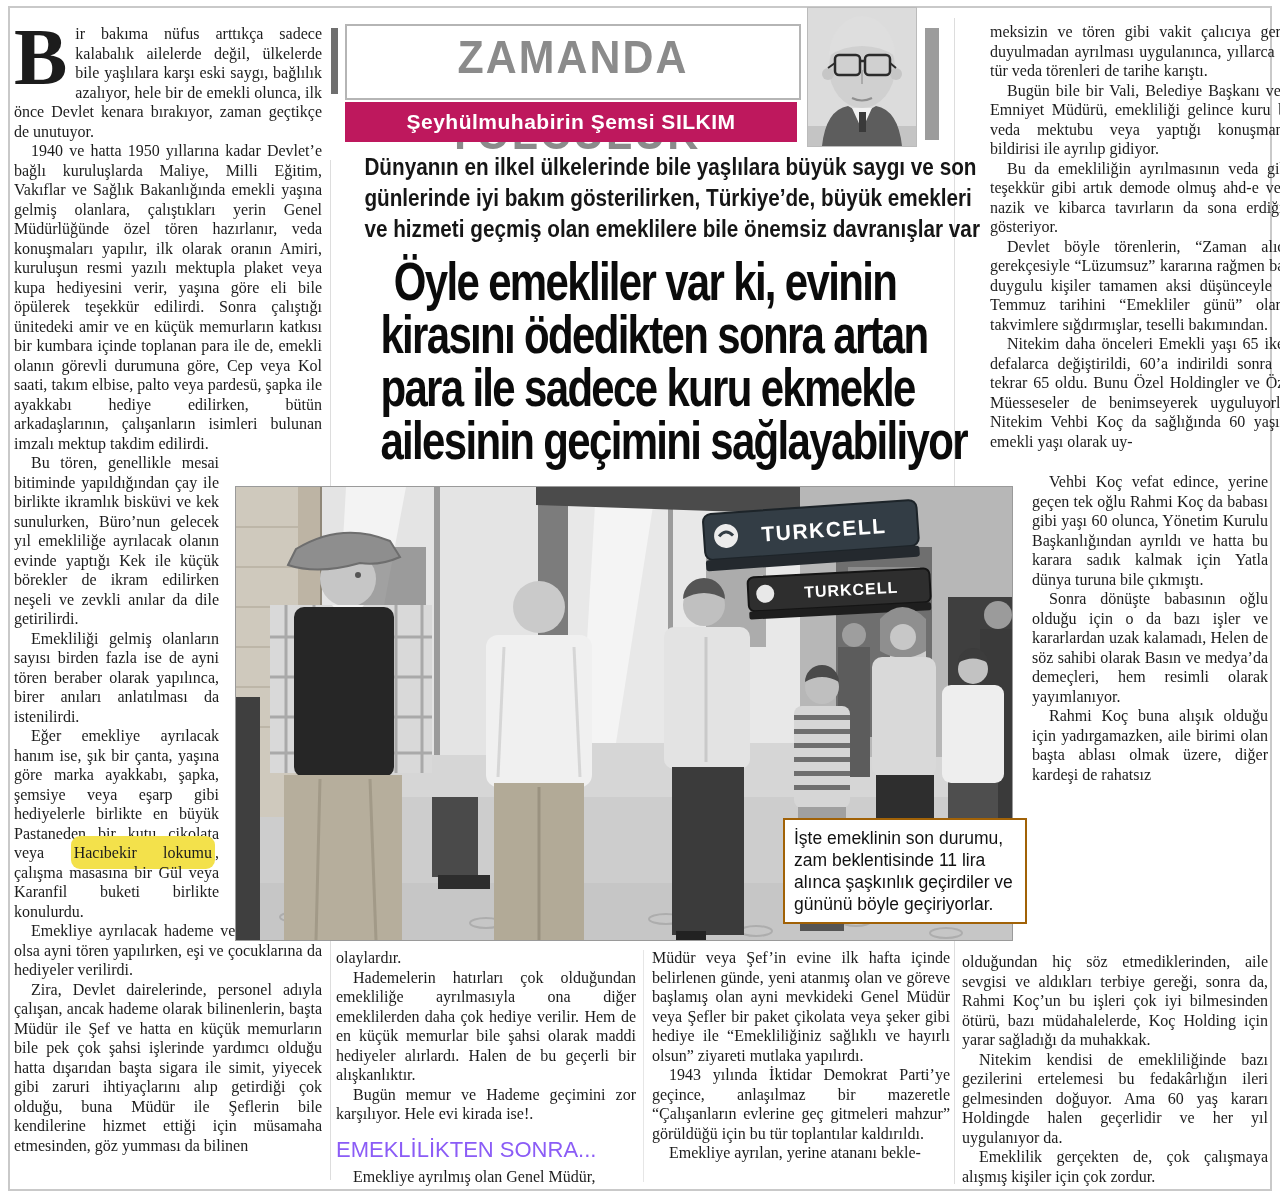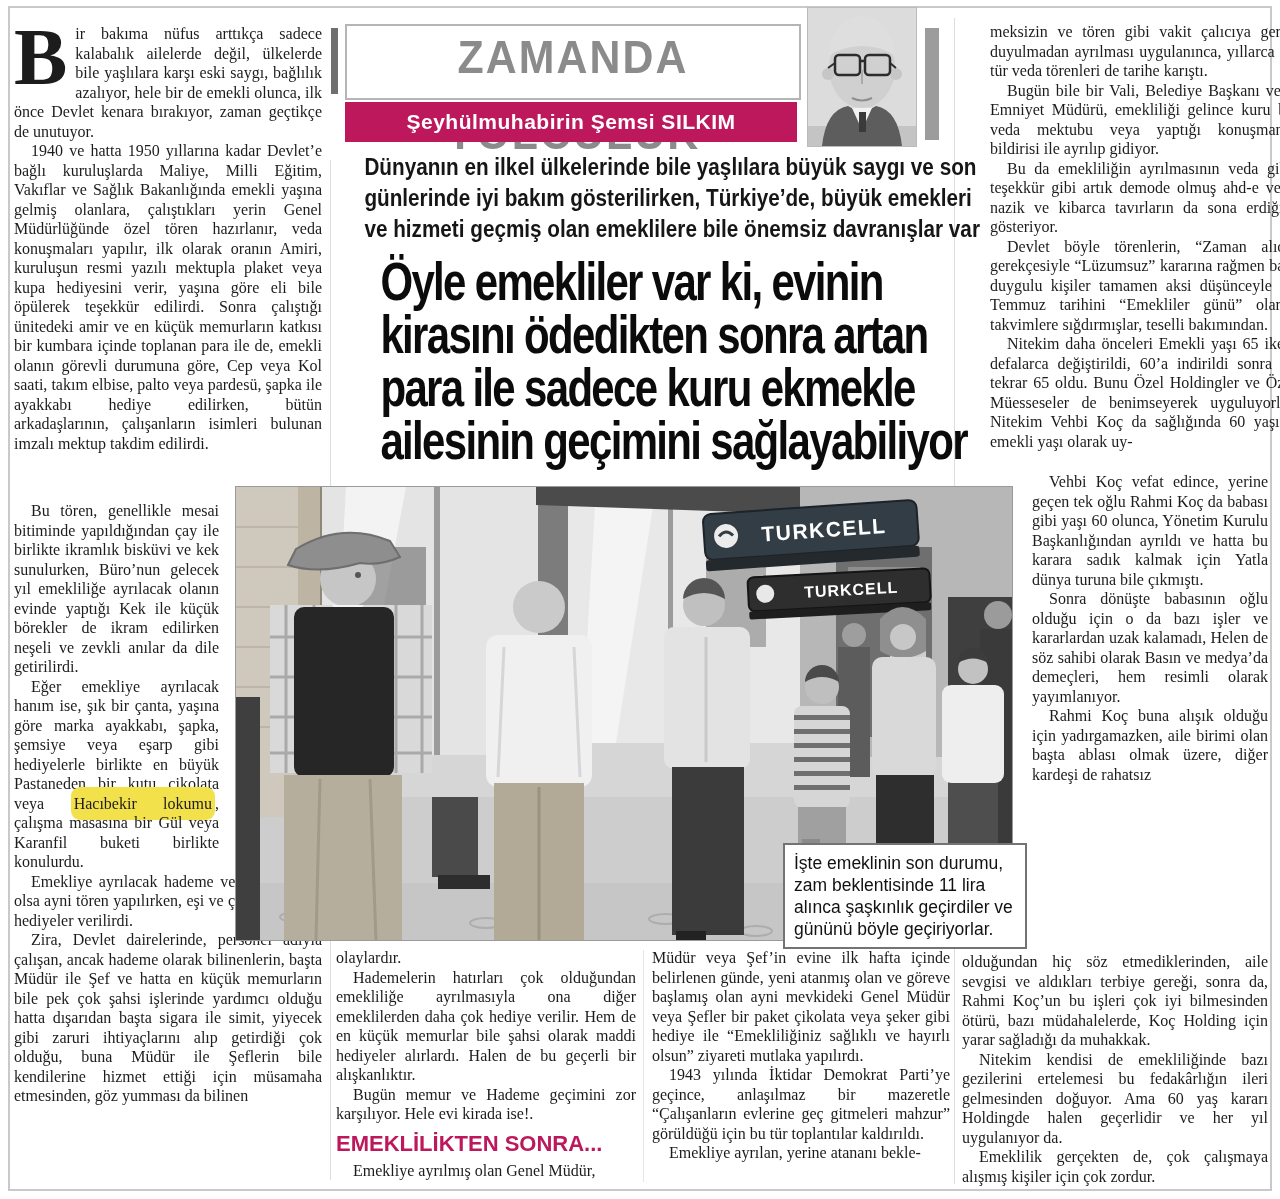--- a/index.html
+++ b/index.html
@@ -22,45 +22,46 @@
              font-size:42px;color:#8b8b8b;letter-spacing:2px;transform:scale(1.02,1.08);}
   .byline-bar{position:absolute;left:345px;top:102px;width:452px;height:40px;background:#be185d;text-align:center;}
   .byline-bar span{display:inline-block;line-height:40px;color:#fff;font-family:"Liberation Sans",sans-serif;
              font-weight:bold;font-size:21px;letter-spacing:0.5px;}
   .portrait{position:absolute;left:808px;top:8px;width:108px;height:138px;background:#dcdcdc;outline:1px solid #bbb;}
   .deco-bar{position:absolute;left:925px;top:28px;width:14px;height:112px;background:#9c9c9c;}
   
   .intro{position:absolute;left:333px;top:152px;width:628px;text-align:center;
          font-family:"Liberation Sans",sans-serif;font-weight:bold;color:#161616;}
   .intro div{display:block;white-space:nowrap;font-size:23px;line-height:31px;transform:scale(0.9,1.02);transform-origin:center;}
-  .headline{position:absolute;left:330px;top:256px;width:630px;color:#0b0b0b;
+  .headline{position:absolute;left:330px;top:256px;width:630px;text-align:center;color:#0b0b0b;
             font-family:"Liberation Sans",sans-serif;font-weight:bold;}
   .headline div{display:block;white-space:nowrap;font-size:50px;line-height:53px;letter-spacing:-2px;
             transform:scale(0.84,1.06);transform-origin:center;}
   
   .photo{position:absolute;left:236px;top:487px;width:776px;height:453px;background:#cdcdcd;outline:1px solid #9a9a9a;}
-  .caption{position:absolute;left:547px;top:356px;width:222px;background:#fff;border:2px solid #737373;
+  .caption{position:absolute;left:547px;top:331px;width:222px;background:#fff;border:2px solid #a16207;
            padding:7px 9px;font-family:"Liberation Sans",sans-serif;font-size:17.5px;line-height:22px;color:#111;}
   
-  .subhead{font-family:"Liberation Sans",sans-serif;font-weight:bold;font-size:22px;margin:10px 0 8px 0;color:#be185d;}
+  .subhead{font-family:"Liberation Sans",sans-serif;font-weight:normal;font-size:22px;margin:16px 0 8px 0;color:#8b5cf6;}
 </style>
 </head>
 <body>
 
 <div id="page">
   <div class="frame"></div>
   <div class="vrule" style="left:330px;top:160px;height:1020px;"></div>
   <div class="vrule" style="left:954px;top:18px;height:1166px;"></div>
   <div class="vrule" style="left:643px;top:950px;height:232px;background:#e6e6e6;"></div>
 
   <div class="abs bodytext" style="left:14px;top:24px;width:308px;">
     <p class="para noindent"><span class="dropcap">B</span><span>ir bakıma nüfus arttıkça sadece kalabalık ailelerde değil, ülkelerde bile yaşlılara karşı eski saygı, bağlılık azalıyor, hele bir de emekli olunca, ilk önce Devlet kenara bırakıyor, zaman geçtikçe de unutuyor.</span></p>
     <p class="para">1940 ve hatta 1950 yıllarına kadar Devlet’e bağlı kuruluşlarda Maliye, Milli Eğitim, Vakıflar ve Sağlık Bakanlığında emekli yaşına gelmiş olanlara, çalıştıkları yerin Genel Müdürlüğünde özel tören hazırlanır, veda konuşmaları yapılır, ilk olarak oranın Amiri, kuruluşun resmi yazılı mektupla plaket veya kupa hediyesini verir, yaşına göre eli bile öpülerek teşekkür edilirdi. Sonra çalıştığı ünitedeki amir ve en küçük memurların katkısı bir kumbara içinde toplanan para ile de, emekli olanın görevli durumuna göre, Cep veya Kol saati, takım elbise, palto veya pardesü, şapka ile ayakkabı hediye edilirken, bütün arkadaşlarının, çalışanların isimleri bulunan imzalı mektup takdim edilirdi.</p>
-    <div style="width:205px;margin-top:48px;">
+    <div style="width:205px;">
       <p class="para">Bu tören, genellikle mesai bitiminde yapıldığından çay ile birlikte ikramlık bisküvi ve kek sunulurken, Büro’nun gelecek yıl emekliliğe ayrılacak olanın evinde yaptığı Kek ile küçük börekler de ikram edilirken neşeli ve zevkli anılar da dile getirilirdi.</p>
+      <p class="para">Emekliliği gelmiş olanların sayısı birden fazla ise de ayni tören beraber olarak yapılınca, birer anıları anlatılması da istenilirdi.</p>
       <p class="para"><span>Eğer emekliye ayrılacak hanım ise, şık bir çanta, yaşına göre marka ayakkabı, şapka, şemsiye veya eşarp gibi hediyelerle birlikte en büyük Pastaneden bir kutu çikolata veya </span><span class="hl">Hacıbekir lokumu</span><span>, çalışma masasına bir Gül veya Karanfil buketi birlikte konulurdu.</span></p>
     </div>
     <p class="para">Emekliye ayrılacak hademe veya bekçi bile olsa ayni tören yapılırken, eşi ve çocuklarına da hediyeler verilirdi.</p>
     <p class="para">Zira, Devlet dairelerinde, personel adıyla çalışan, ancak hademe olarak bilinenlerin, başta Müdür ile Şef ve hatta en küçük memurların bile pek çok şahsi işlerinde yardımcı olduğu hatta dışarıdan başta sigara ile simit, yiyecek gibi zaruri ihtiyaçlarını alıp getirdiği çok olduğu, buna Müdür ile Şeflerin bile kendilerine hizmet ettiği için müsamaha etmesinden, göz yumması da bilinen</p>
   </div>
 
   <div class="title-tick"></div>
   <div class="title-box">
     <span>ZAMANDA YOLCULUK</span>
   </div>

